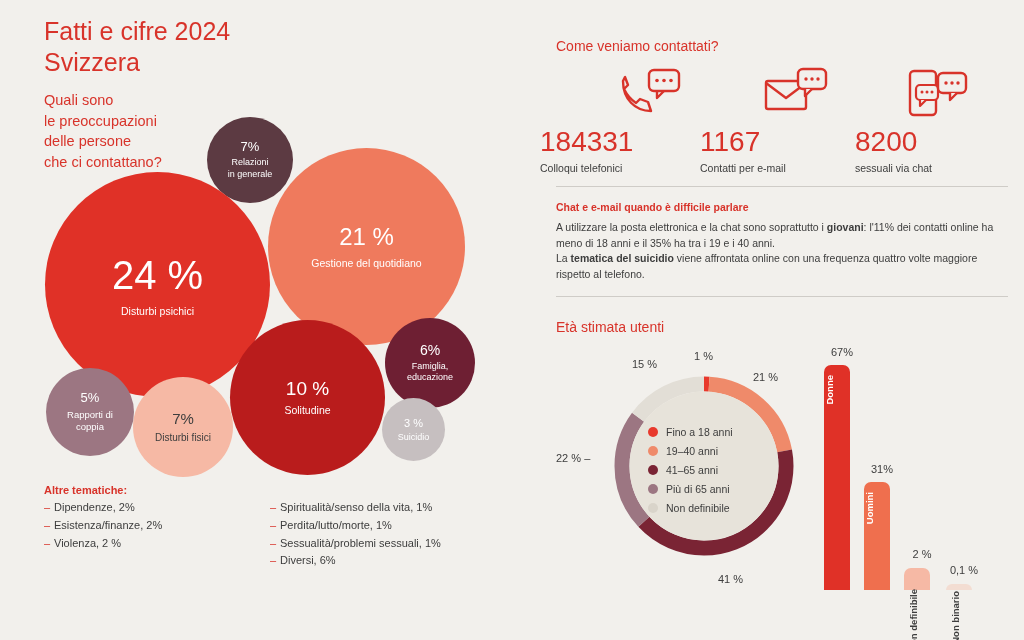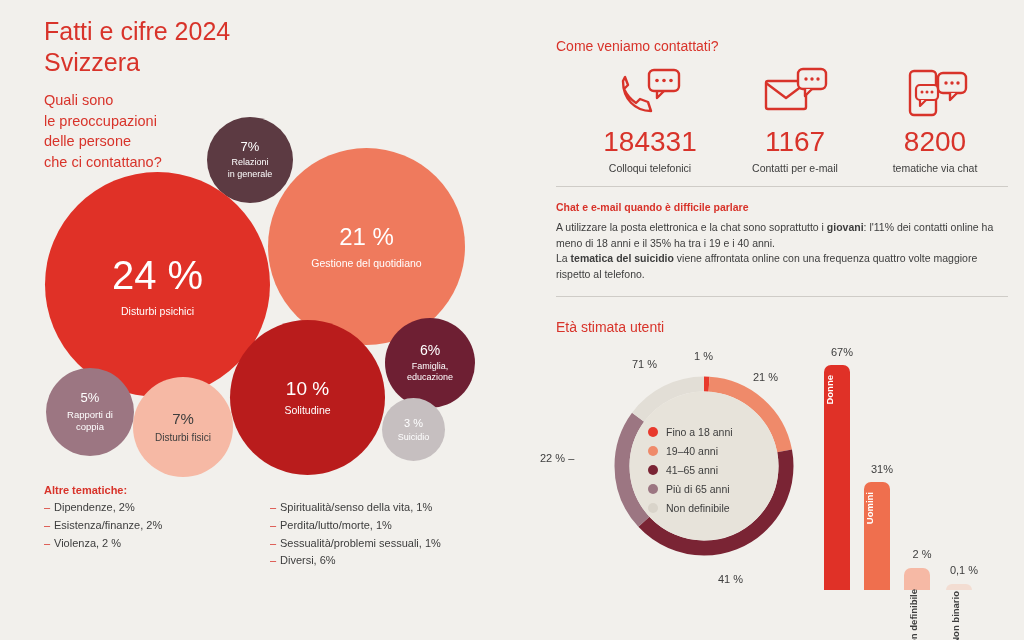--- a/index.html
+++ b/index.html
@@ -77,39 +77,39 @@
   .sec-title{
     position:absolute;font-size:14px;color:#d8332a;
   }
   #contact-title{left:556px;top:38px;}
   #age-title{left:556px;top:319px;}
 
   .divider{position:absolute;left:556px;width:452px;height:1px;background:#cfccc7;}
   #div1{top:186px;}
   #div2{top:296px;}
 
-  .contact-col{position:absolute;text-align:center;}
+  .contact-col{position:absolute;text-align:left;}
   .contact-col .num{font-size:28px;color:#d8332a;line-height:1;margin-top:6px;}
   .contact-col .cap{font-size:10.5px;color:#3d3d3d;margin-top:6px;}
   #cc1{left:540px;top:64px;width:220px;}
   #cc2{left:700px;top:64px;width:190px;}
   #cc3{left:855px;top:64px;width:160px;}
   .icon-wrap{height:58px;display:flex;align-items:center;justify-content:center;}
 
   .para{position:absolute;left:556px;top:200px;width:452px;font-size:10.5px;line-height:1.5;color:#3d3d3d;}
   .para .hl{color:#d8332a;font-weight:bold;display:block;margin-bottom:4px;}
   .para b{font-weight:bold;}
 
   
   #donut-wrap{position:absolute;left:604px;top:366px;width:200px;height:200px;}
   .donut-lbl{position:absolute;font-size:11px;color:#3d3d3d;}
   #dl-1{left:694px;top:350px;}
   #dl-15{left:632px;top:358px;}
   #dl-21{left:753px;top:371px;}
-  #dl-22{left:540px;top:452px;}
+  #dl-22{left:556px;top:452px;}
   #dl-41{left:718px;top:573px;}
 
   .legend{position:absolute;left:648px;top:426px;font-size:10.5px;}
   .legend .row{display:flex;align-items:center;margin-bottom:7px;}
   .legend .dot{width:10px;height:10px;border-radius:50%;margin-right:8px;flex:0 0 auto;}
 
   
   #bars{position:absolute;left:820px;top:340px;width:190px;height:250px;}
   .bar{position:absolute;bottom:0;border-radius:7px 7px 0 0;}
   .bar .vlabel{
@@ -236,21 +236,21 @@
         <circle cx="29" cy="25" r="1.5" fill="#d8332a"></circle>
         <circle cx="34" cy="25" r="1.5" fill="#d8332a"></circle>
         <rect x="40" y="6" width="28" height="20" rx="5" fill="#f2f0ec" stroke="#d8332a" stroke-width="2.4"></rect>
         <path d="M52 26 l0 7 7-7" fill="#f2f0ec" stroke="#d8332a" stroke-width="2.4" stroke-linejoin="round"></path>
         <circle cx="48" cy="16" r="1.7" fill="#d8332a"></circle>
         <circle cx="54" cy="16" r="1.7" fill="#d8332a"></circle>
         <circle cx="60" cy="16" r="1.7" fill="#d8332a"></circle>
       </svg>
     </div>
     <div class="num">8200</div>
-    <div class="cap">tematiche via chat</div>
+    <div class="cap">sessuali via chat</div>
   </div>
 
   <div class="divider" id="div1"></div>
 
   <div class="para">
     <span class="hl">Chat e e-mail quando è difficile parlare</span>
     <span>A utilizzare la posta elettronica e la chat sono soprattutto i </span><b>giovani</b><span>: l'11% dei contatti online ha meno di 18 anni e il 35% ha tra i 19 e i 40 anni.</span><br>
     <span>La </span><b>tematica del suicidio</b><span> viene affrontata online con una frequenza quattro volte maggiore rispetto al telefono.</span>
   </div>
 
@@ -271,21 +271,21 @@
 
         <circle cx="100" cy="100" r="82" fill="none" stroke="#9c7682" stroke-width="15" stroke-dasharray="113.35 401.87" stroke-dashoffset="-324.59"></circle>
 
         <circle cx="100" cy="100" r="82" fill="none" stroke="#e2ded6" stroke-width="15" stroke-dasharray="77.28 437.94" stroke-dashoffset="-437.94"></circle>
       </g>
       <circle cx="100" cy="100" r="74.5" fill="#e7e3da"></circle>
     </svg>
   </div>
 
   <div class="donut-lbl" id="dl-1">1 %</div>
-  <div class="donut-lbl" id="dl-15">71 %</div>
+  <div class="donut-lbl" id="dl-15">15 %</div>
   <div class="donut-lbl" id="dl-21">21 %</div>
   <div class="donut-lbl" id="dl-22">22 % –</div>
   <div class="donut-lbl" id="dl-41">41 %</div>
 
   <div class="legend">
     <div class="row">
       <span class="dot" style="background:#e8392c"></span>
       <span>Fino a 18 anni</span>
     </div>
     <div class="row">

